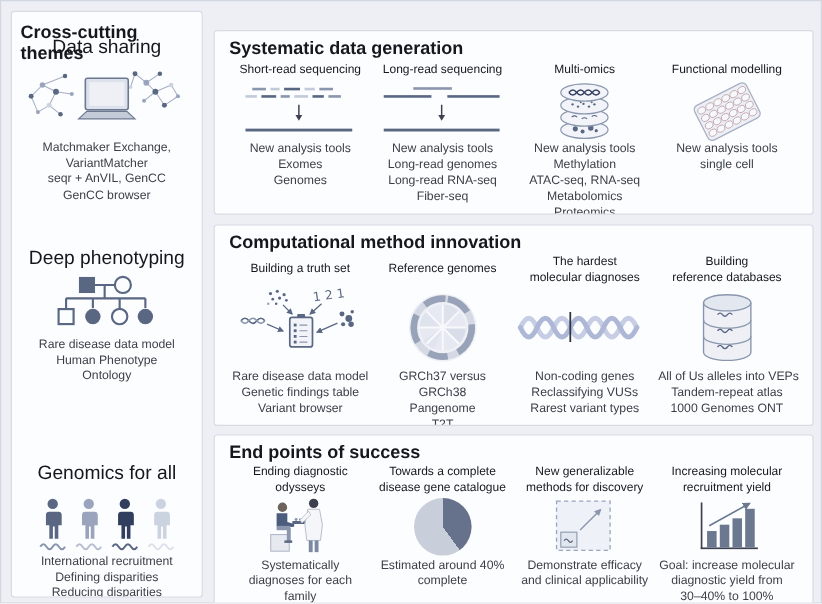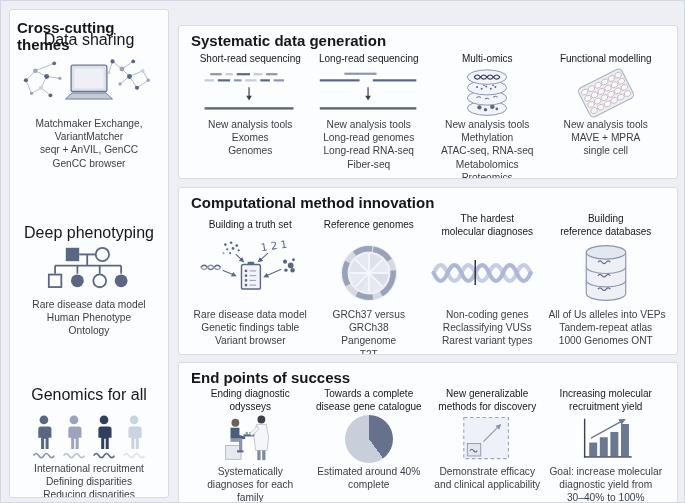--- a/index.html
+++ b/index.html
@@ -16,21 +16,21 @@
   }
   .left-panel { position:absolute; left:8px; top:8px; width:160px; height:489px; padding:0; }
   .right-col { position:absolute; left:177px; top:24px; width:500px; }
   .p1 { height:154px; margin-bottom:8px; }
   .p2 { height:168px; margin-bottom:7px; }
   .p3 { height:152px; }
   .panel-title, .lp-title { font-size:15px; font-weight:bold; color:#15171c; }
   .panel-title { margin:0 0 2px 0; }
   .lp-title { position:absolute; left:7px; top:9px; }
   .lp-section { position:absolute; left:5px; right:5px; text-align:center; }
-  .lp-s1 { top:21px; } .lp-s2 { top:214px; } .lp-s3 { top:376px; }
+  .lp-s1 { top:21px; } .lp-s2 { top:197px; } .lp-s3 { top:376px; }
   .lp-heading { font-size:16px; font-weight:normal; color:#15171c; margin-bottom:2px; }
   .cols { display:flex; }
   .col { flex:1 1 0; padding:0 2px; text-align:center; min-width:0; }
   .col-heading { font-weight:normal; font-size:10px; color:#15171c; line-height:12.5px; }
   .hb1 { height:15px; margin-top:2px; }
   .hb2 { height:25px; display:flex; flex-direction:column; justify-content:center; align-items:center; }
   .icon-box { display:flex; align-items:center; justify-content:center; }
   .ib-p1 { height:50px; } .ib-p2 { height:70px; } .ib-p3 { height:52px; }
   .ib-s1 { height:66px; } .ib-s2 { height:54px; } .ib-s3 { height:56px; }
   .col-text, .lp-text { font-size:10.2px; line-height:13.2px; color:#3a3f47; }
@@ -283,21 +283,20 @@
                     <ellipse cx="41.6" cy="43.8" rx="4.3" ry="3.4"></ellipse>
                     <ellipse cx="50.9" cy="43.8" rx="4.3" ry="3.4"></ellipse>
                     <ellipse cx="60.2" cy="43.8" rx="4.3" ry="3.4"></ellipse>
                     <ellipse cx="69.5" cy="43.8" rx="4.3" ry="3.4"></ellipse>
                 </g>
               </g>
             </svg>
           </div>
           <div class="col-text">
               <div class="tl">New analysis tools</div>
-              <div class="tl">MAVE + MPRA</div>
               <div class="tl">single cell</div>
             </div>
         </div>
       </div>
     </section>
 
     <section class="panel p2">
       <h2 class="panel-title">Computational method innovation</h2>
       <div class="cols">
         <div class="col">

